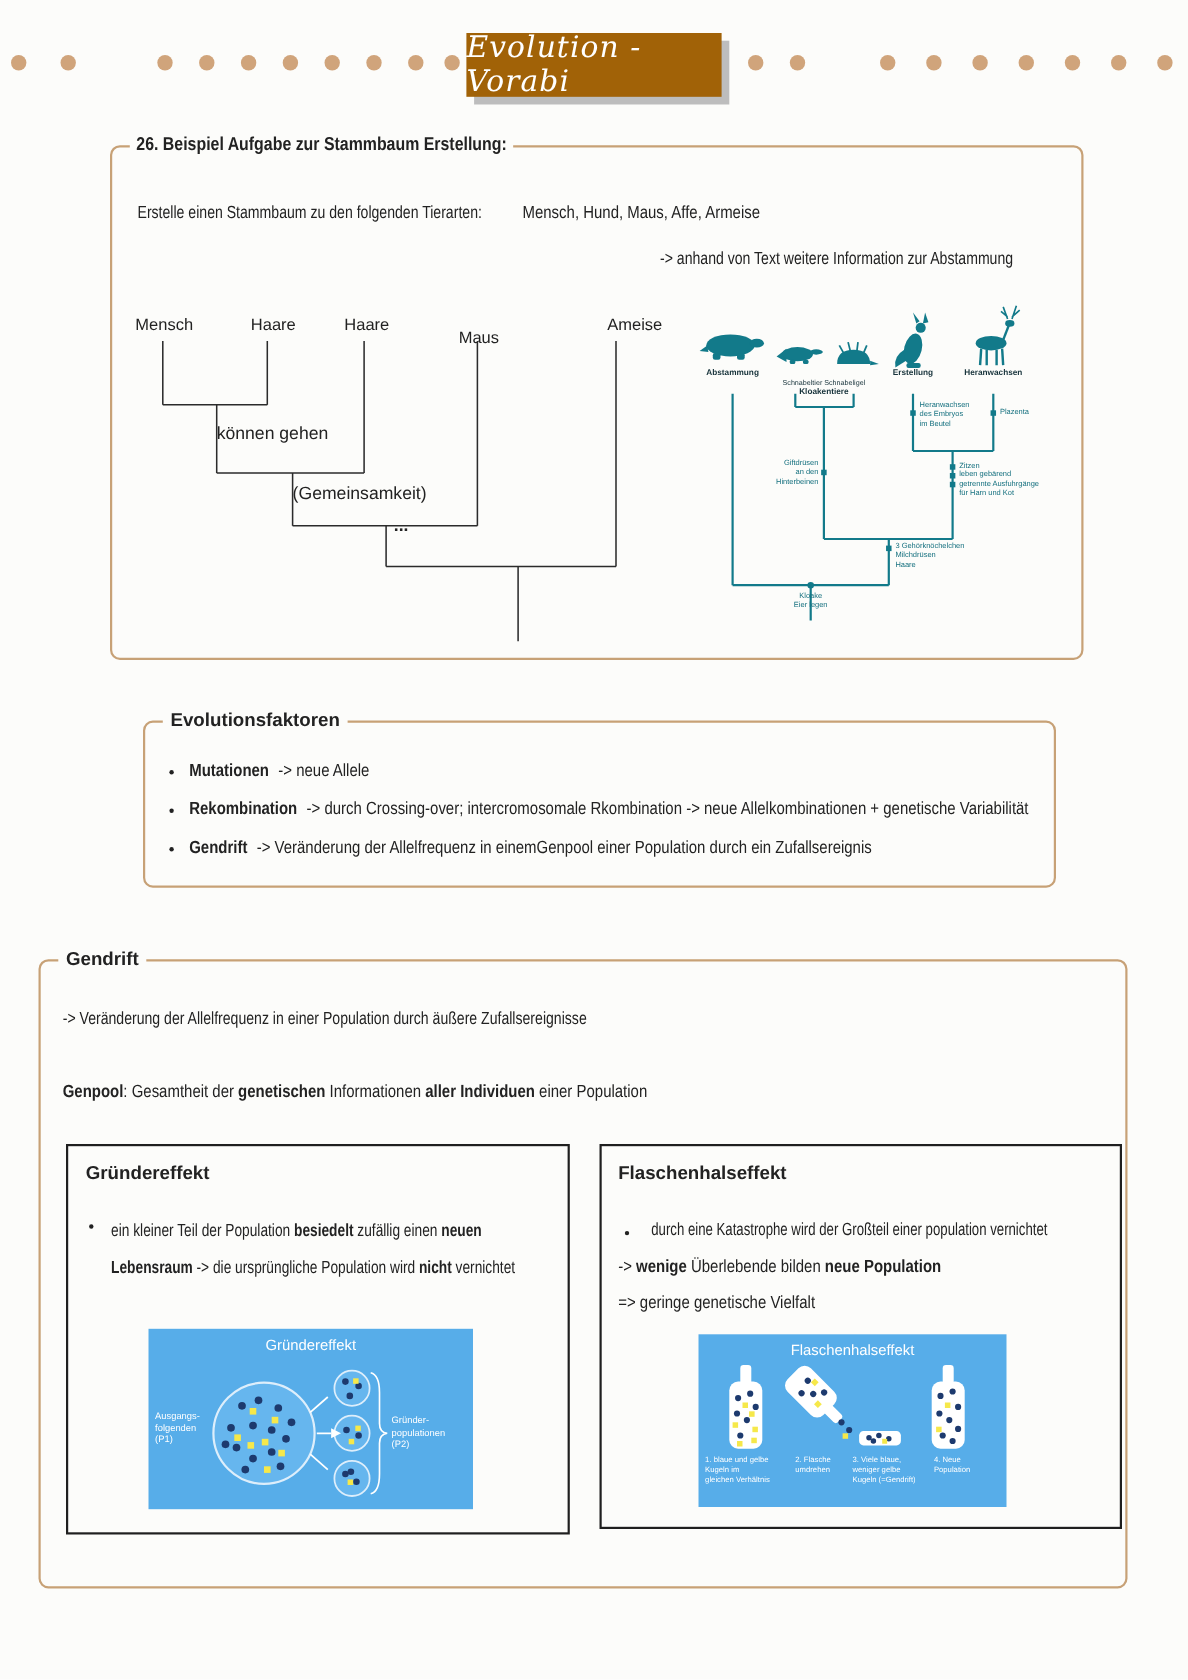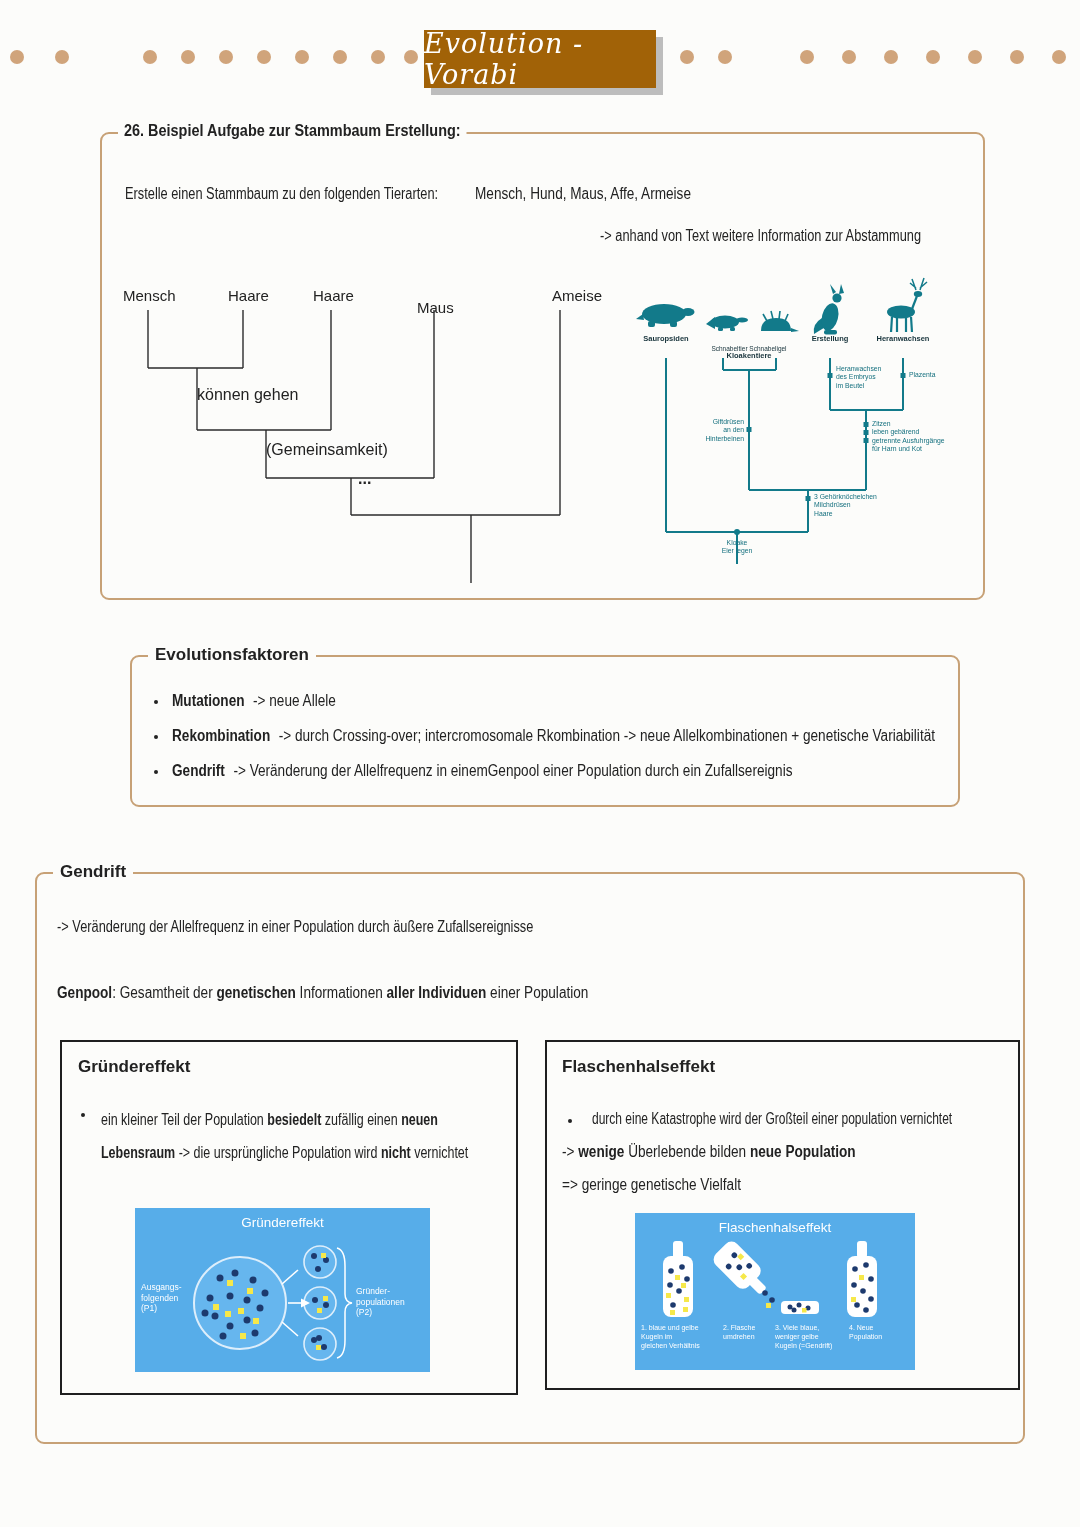--- a/index.html
+++ b/index.html
@@ -168,21 +168,21 @@
             <line x1="294" y1="37" x2="299" y2="24"></line>
           </g>
           <ellipse cx="300" cy="22" rx="4.2" ry="3"></ellipse>
           <g stroke="#127a8a" stroke-width="1.5" fill="none">
             <path d="M298,18 L294,7 M298,16 L292,11"></path>
             <path d="M302,18 L306,6 M302,16 L309,10"></path>
           </g>
         </g>
       </g>
     </svg>
-    <div class="clabel" style="left:8px;top:62px;width:80px">Sauropsiden</div>
+    <div class="clabel" style="left:8px;top:62px;width:80px">Abstammung</div>
     <div class="clabel" style="left:91px;top:79px;width:80px">Kloakentiere</div>
     <div class="csub" style="left:71px;top:73px;width:120px">Schnabeltier Schnabeligel</div>
     <div class="clabel" style="left:172px;top:62px;width:80px">Erstellung</div>
     <div class="clabel" style="left:245px;top:62px;width:80px">Heranwachsen</div>
     <div class="ctrait" style="left:218px;top:93px;width:55px">Heranwachsen
 des Embryos
 im Beutel</div>
     <div class="ctrait" style="left:291px;top:99px;width:45px">Plazenta</div>
     <div class="ctrait" style="left:72px;top:146px;width:54px;text-align:right">Giftdrüsen
 an den

